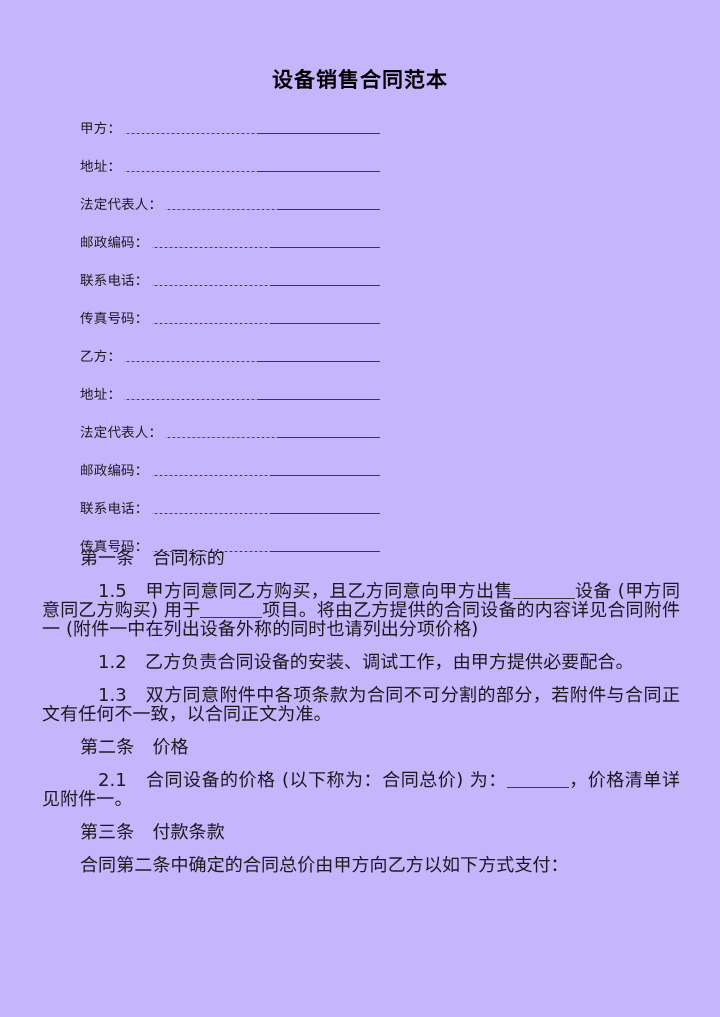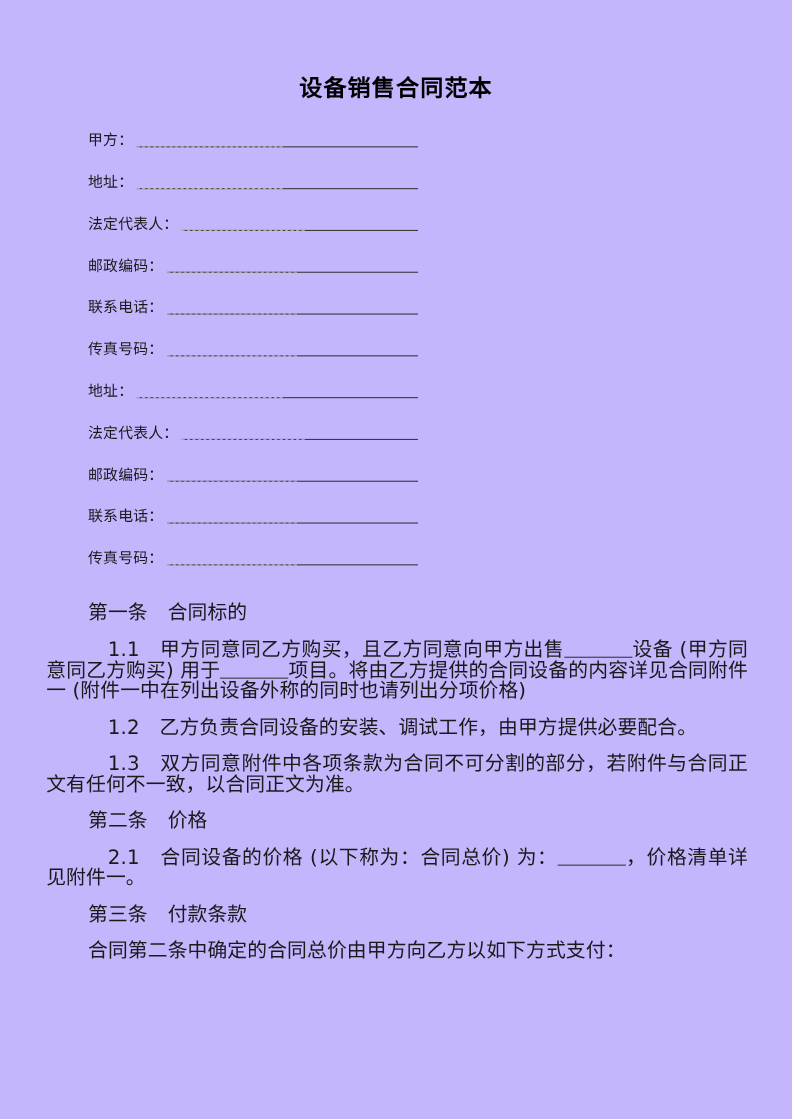--- a/index.html
+++ b/index.html
@@ -147,20 +147,24 @@
     </div>
     <div class="form-row">
       <span class="form-label">联系电话：</span>
       <span class="form-rule"></span>
     </div>
     <div class="form-row">
       <span class="form-label">传真号码：</span>
       <span class="form-rule"></span>
     </div>
     <div class="form-row">
+      <span class="form-label">乙方：</span>
+      <span class="form-rule"></span>
+    </div>
+    <div class="form-row">
       <span class="form-label">地址：</span>
       <span class="form-rule"></span>
     </div>
     <div class="form-row">
       <span class="form-label">法定代表人：</span>
       <span class="form-rule"></span>
     </div>
     <div class="form-row">
       <span class="form-label">邮政编码：</span>
       <span class="form-rule"></span>
@@ -172,21 +176,21 @@
     <div class="form-row">
       <span class="form-label">传真号码：</span>
       <span class="form-rule"></span>
     </div>
   </div>
 
   <div class="body-area">
 
     <p class="para heading">第一条　合同标的</p>
 
-    <p class="para clause"><span>1.1　甲方同意同乙方购买，且乙方同意向甲方出售</span><span class="u"></span><span>设备 (甲方同意同乙方购买) 用于</span><span class="u"></span><span>项目。将由乙方提供的合同设备的内容详见合同附件一 (附件一中在列出设备外称的同时也请列出分项价格)</span></p>
+    <p class="para clause"><span>1.5　甲方同意同乙方购买，且乙方同意向甲方出售</span><span class="u"></span><span>设备 (甲方同意同乙方购买) 用于</span><span class="u"></span><span>项目。将由乙方提供的合同设备的内容详见合同附件一 (附件一中在列出设备外称的同时也请列出分项价格)</span></p>
 
     <p class="para clause">1.2　乙方负责合同设备的安装、调试工作，由甲方提供必要配合。</p>
 
     <p class="para clause">1.3　双方同意附件中各项条款为合同不可分割的部分，若附件与合同正文有任何不一致，以合同正文为准。</p>
 
     <p class="para heading">第二条　价格</p>
 
     <p class="para clause"><span>2.1　合同设备的价格 (以下称为：合同总价) 为：</span><span class="u"></span><span>，价格清单详见附件一。</span></p>
 
 

